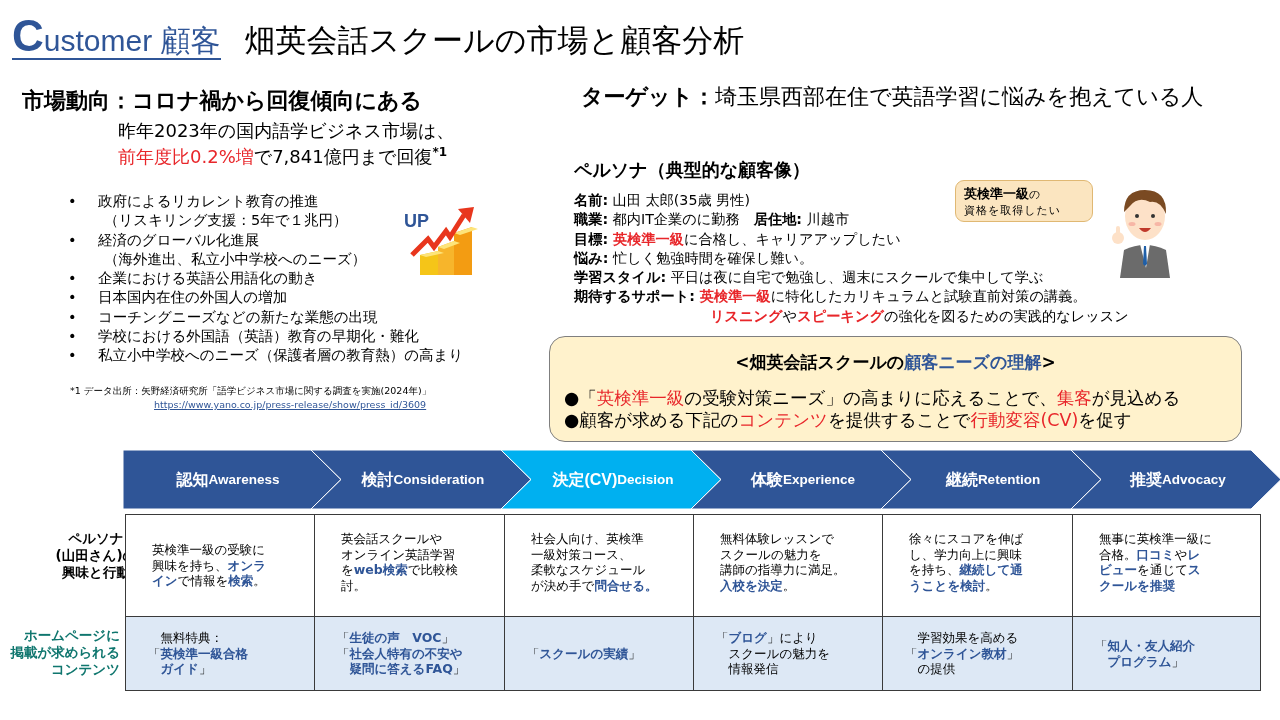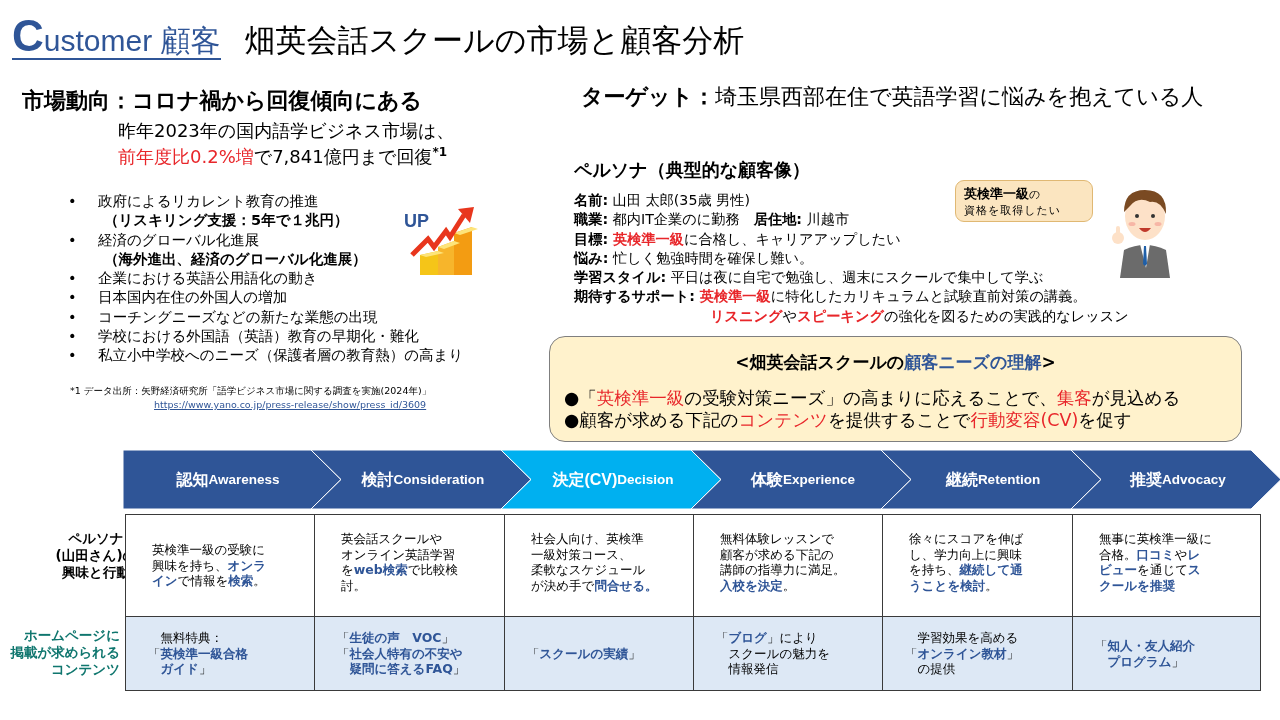--- a/index.html
+++ b/index.html
@@ -18,21 +18,21 @@
   
   .market-head { left: 22px; top: 86px; font-size: 22px; font-weight: bold; white-space: nowrap; }
   .market-line { font-size: 18px; white-space: nowrap; }
   .red { color: #e8262a; }
   .blue { color: #2f5597; }
   .sup { font-size: 12px; vertical-align: super; font-weight: bold; }
 
   .bullets { left: 68px; top: 192px; list-style: none; font-size: 14.5px; line-height: 19.3px; }
   .bullets li { position: relative; padding-left: 30px; white-space: nowrap; }
   .bullets li::before { content: "•"; position: absolute; left: 0; top: 0; }
-  .bullets .sub { display: block; padding-left: 6px; font-weight: bold; }
+  .bullets .sub { display: block; padding-left: 6px; }
 
   .up-icon { left: 398px; top: 203px; width: 82px; height: 75px; }
 
   .footnote { left: 70px; top: 385px; font-size: 9.5px; white-space: nowrap; }
   .footnote a { color: #2f5597; text-decoration: underline; display: block; margin-left: 84px; margin-top: 1px; }
 
   
   .target { left: 565px; top: 82px; font-size: 22px; white-space: nowrap; margin-left: 16px; }
   .target b { font-weight: bold; }
   .persona-title { left: 574px; top: 158px; font-size: 18px; font-weight: bold; white-space: nowrap; }
@@ -81,21 +81,21 @@
 </div>
 
 <div class="abs market-head">市場動向：コロナ禍から回復傾向にある</div>
 <div class="abs market-line" style="left:118px; top:119px;">昨年2023年の国内語学ビジネス市場は、</div>
 <div class="abs market-line" style="left:118px; top:145px;">
   <span class="red">前年度比0.2%増</span><span>で7,841億円まで回復</span><span class="sup">*1</span>
 </div>
 
 <ul class="abs bullets">
   <li><span>政府によるリカレント教育の推進</span><span class="sub">（リスキリング支援：5年で１兆円）</span></li>
-  <li><span>経済のグローバル化進展</span><span class="sub">（海外進出、経済のグローバル化進展）</span></li>
+  <li><span>経済のグローバル化進展</span><span class="sub">（海外進出、私立小中学校へのニーズ）</span></li>
   <li><span>企業における英語公用語化の動き</span></li>
   <li><span>日本国内在住の外国人の増加</span></li>
   <li><span>コーチングニーズなどの新たな業態の出現</span></li>
   <li><span>学校における外国語（英語）教育の早期化・難化</span></li>
   <li><span>私立小中学校へのニーズ（保護者層の教育熱）の高まり</span></li>
 </ul>
 
 <svg class="abs up-icon" viewBox="0 0 82 75">
   <polygon points="22,52 40,48 40,72 22,72" fill="#f5c518"></polygon>
   <polygon points="40,44 56,38 56,72 40,72" fill="#f7b52b"></polygon>
@@ -214,21 +214,21 @@
 イン</span><span>で情報を</span><span class="b">検索</span><span>。</span></span></td>
     <td style="vertical-align:top;padding-top:16px;"><span class="pre"><span>英会話スクールや
 オンライン英語学習
 を</span><span class="b">web検索</span><span>で比較検
 討。</span></span></td>
     <td style="vertical-align:top;padding-top:16px;"><span class="pre"><span>社会人向け、英検準
 一級対策コース、
 柔軟なスケジュール
 が決め手で</span><span class="b">問合せる。</span></span></td>
     <td style="vertical-align:top;padding-top:16px;"><span class="pre"><span>無料体験レッスンで
-顧客が求める下記の
+スクールの魅力を
 講師の指導力に満足。
 </span><span class="b">入校を決定</span><span>。</span></span></td>
     <td style="vertical-align:top;padding-top:16px;"><span class="pre"><span>徐々にスコアを伸ば
 し、学力向上に興味
 を持ち、</span><span class="b">継続して通
 うことを検討</span><span>。</span></span></td>
     <td style="vertical-align:top;padding-top:16px;"><span class="pre"><span>無事に英検準一級に
 合格。</span><span class="b">口コミ</span><span>や</span><span class="b">レ
 ビュー</span><span>を通じて</span><span class="b">ス
 クールを推奨</span></span></td>

